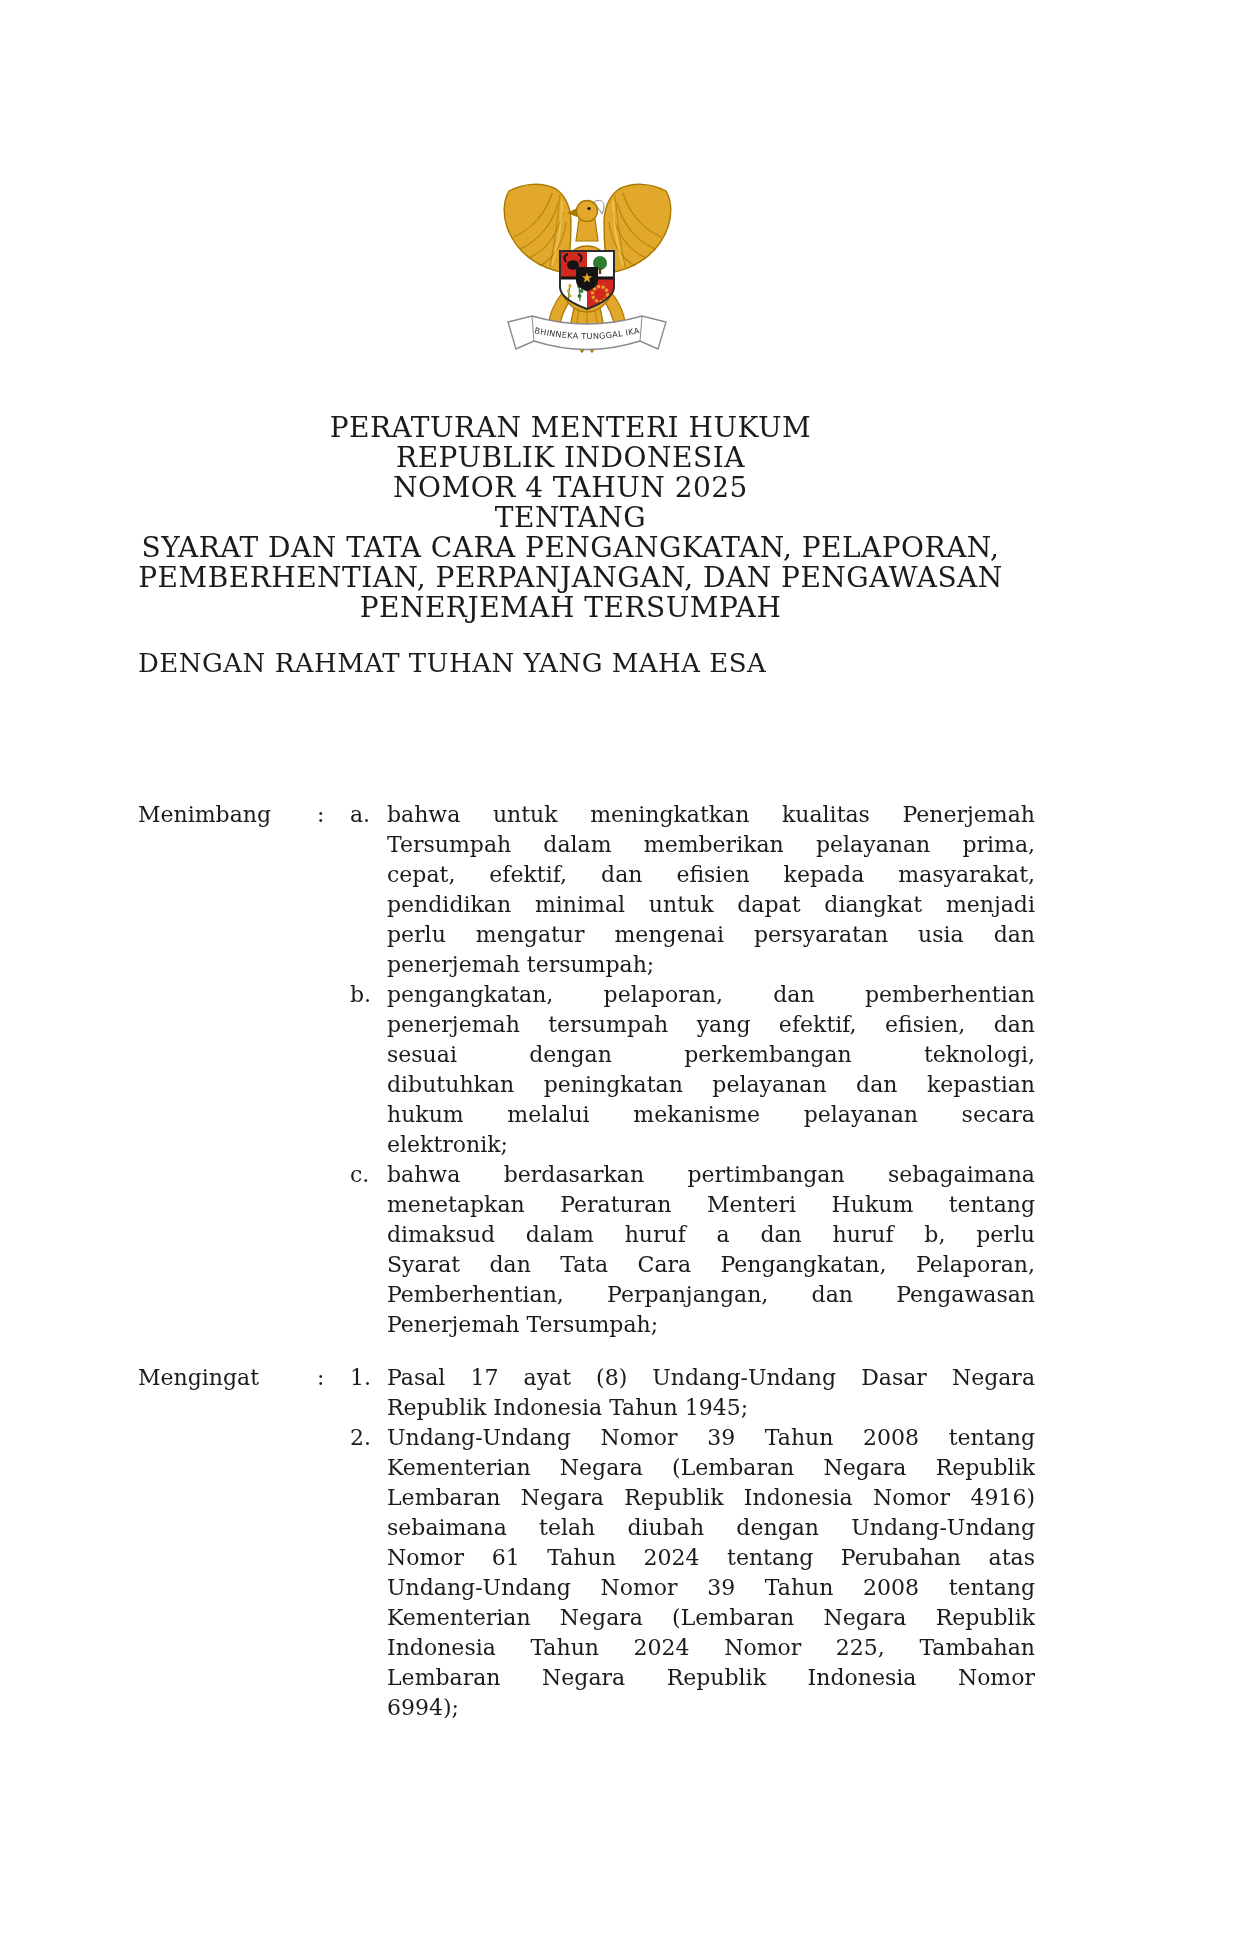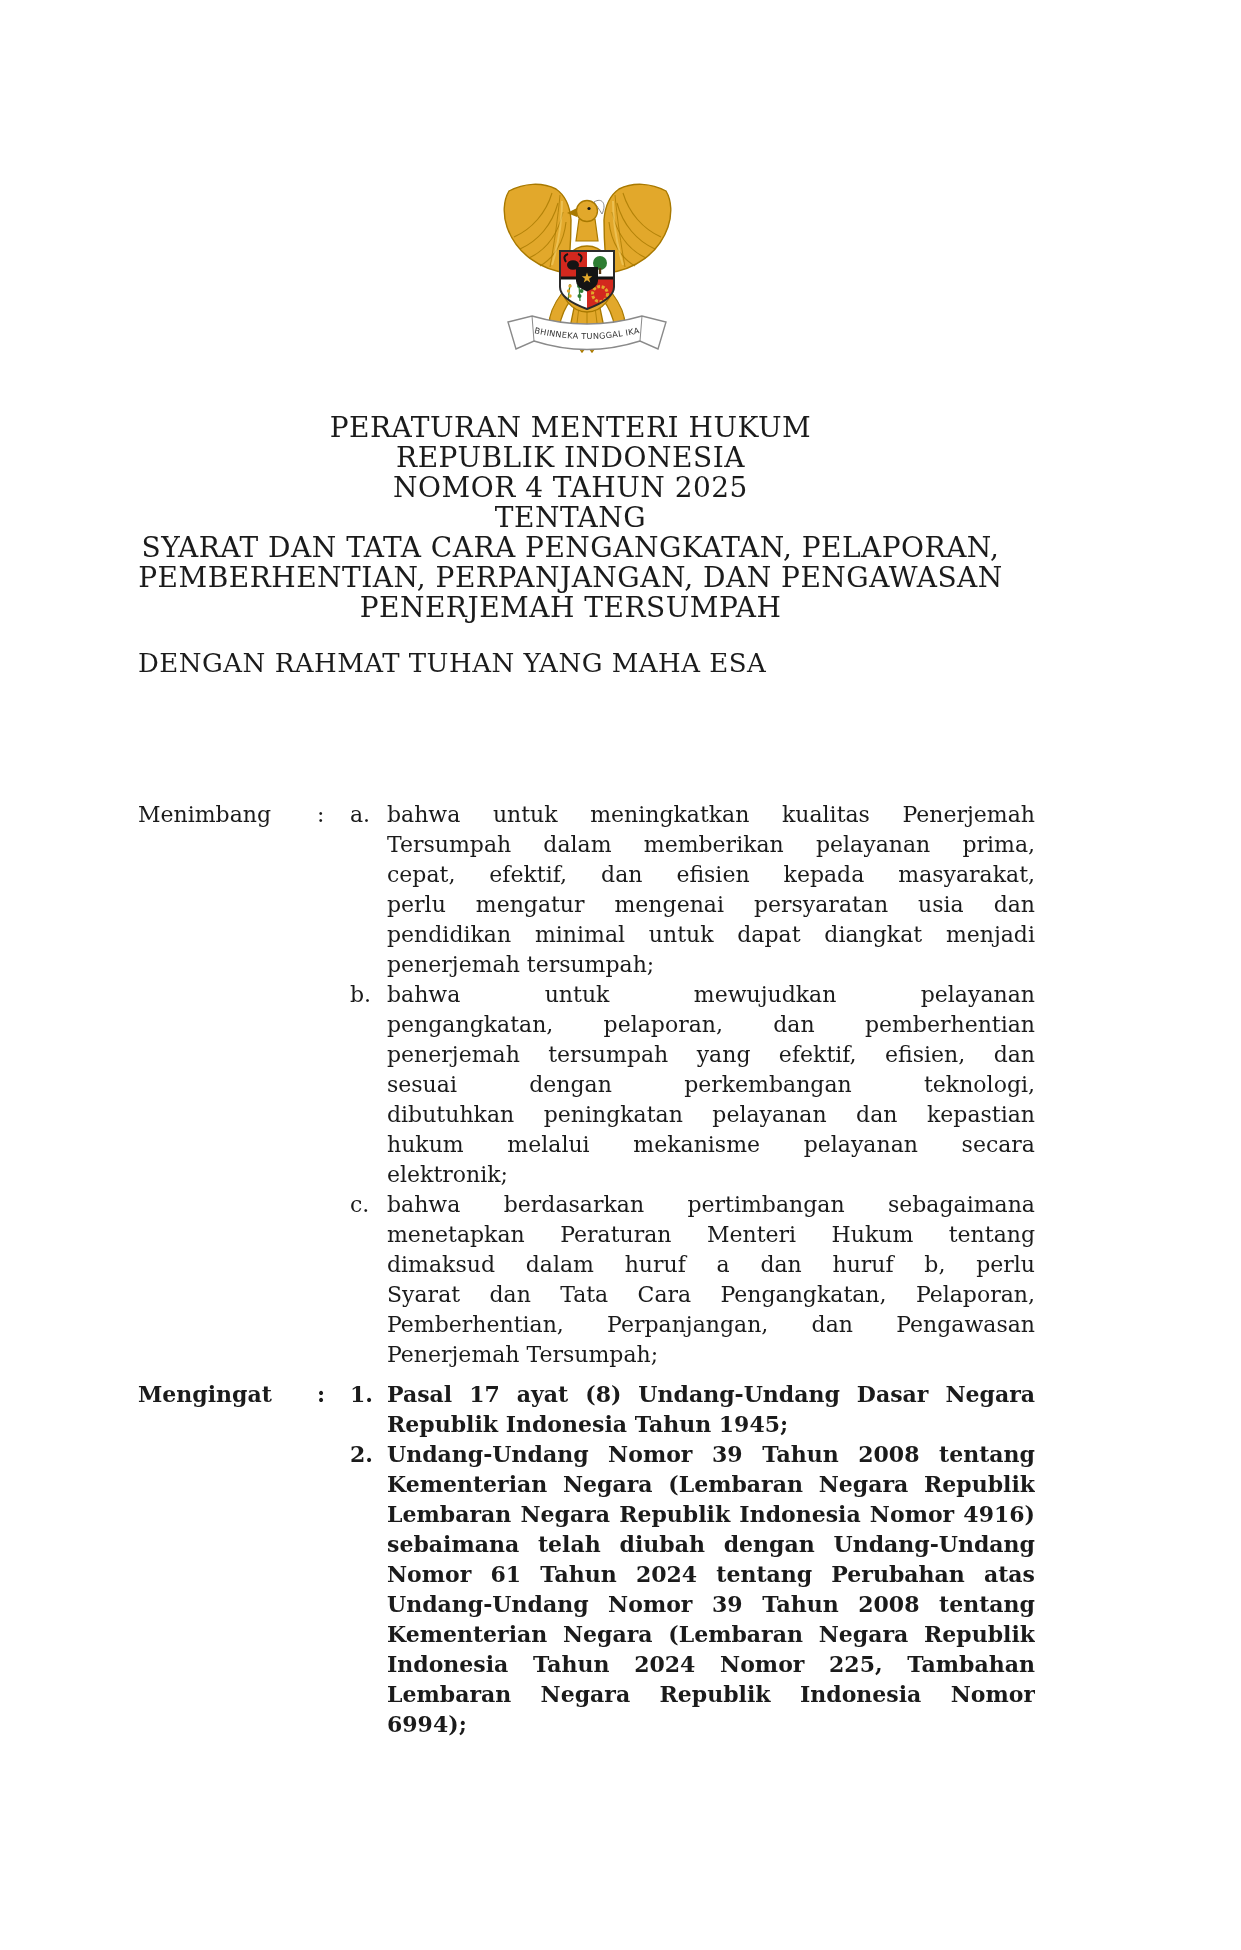--- a/index.html
+++ b/index.html
@@ -24,21 +24,21 @@
     font-size:26px;line-height:30px;letter-spacing:.5px;
   }
   .invocation{top:648px;}
   .authority{top:706px;}
   
   .clauses{
     position:absolute;top:800px;left:138px;width:897px;
     font-size:22px;line-height:30px;
   }
   .clause{display:flex;align-items:flex-start;}
-  .clause + .clause{margin-top:9px;font-weight:bold;}
+  .clause + .clause{margin-top:23px;}
   .clause-label{flex:0 0 179px;}
   .clause-colon{flex:0 0 33px;}
   .clause-items{flex:1;min-width:0;}
   .clause-item{display:flex;}
   .item-marker{flex:0 0 37px;}
   .item-lines{flex:1;min-width:0;}
   .text-line{
     height:30px;overflow:hidden;
     text-align:justify;text-align-last:justify;
   }
@@ -159,29 +159,28 @@
       <div class="clause">
         <div class="clause-label">Menimbang</div>
         <div class="clause-colon">:</div>
         <div class="clause-items">
           <div class="clause-item">
             <div class="item-marker">a.</div>
             <div class="item-lines">
               <div class="text-line">bahwa untuk meningkatkan kualitas Penerjemah</div>
               <div class="text-line">Tersumpah dalam memberikan pelayanan prima,</div>
               <div class="text-line">cepat, efektif, dan efisien kepada masyarakat,</div>
+              <div class="text-line">pendidikan minimal untuk dapat diangkat menjadi</div>
               <div class="text-line">perlu mengatur mengenai persyaratan usia dan</div>
-              <div class="text-line">pendidikan minimal untuk dapat diangkat menjadi</div>
               <div class="text-line last">penerjemah tersumpah;</div>
             </div>
           </div>
           <div class="clause-item">
             <div class="item-marker">b.</div>
             <div class="item-lines">
-              <div class="text-line">bahwa untuk mewujudkan pelayanan</div>
               <div class="text-line">pengangkatan, pelaporan, dan pemberhentian</div>
               <div class="text-line">penerjemah tersumpah yang efektif, efisien, dan</div>
               <div class="text-line">sesuai dengan perkembangan teknologi,</div>
               <div class="text-line">dibutuhkan peningkatan pelayanan dan kepastian</div>
               <div class="text-line">hukum melalui mekanisme pelayanan secara</div>
               <div class="text-line last">elektronik;</div>
             </div>
           </div>
           <div class="clause-item">
             <div class="item-marker">c.</div>

